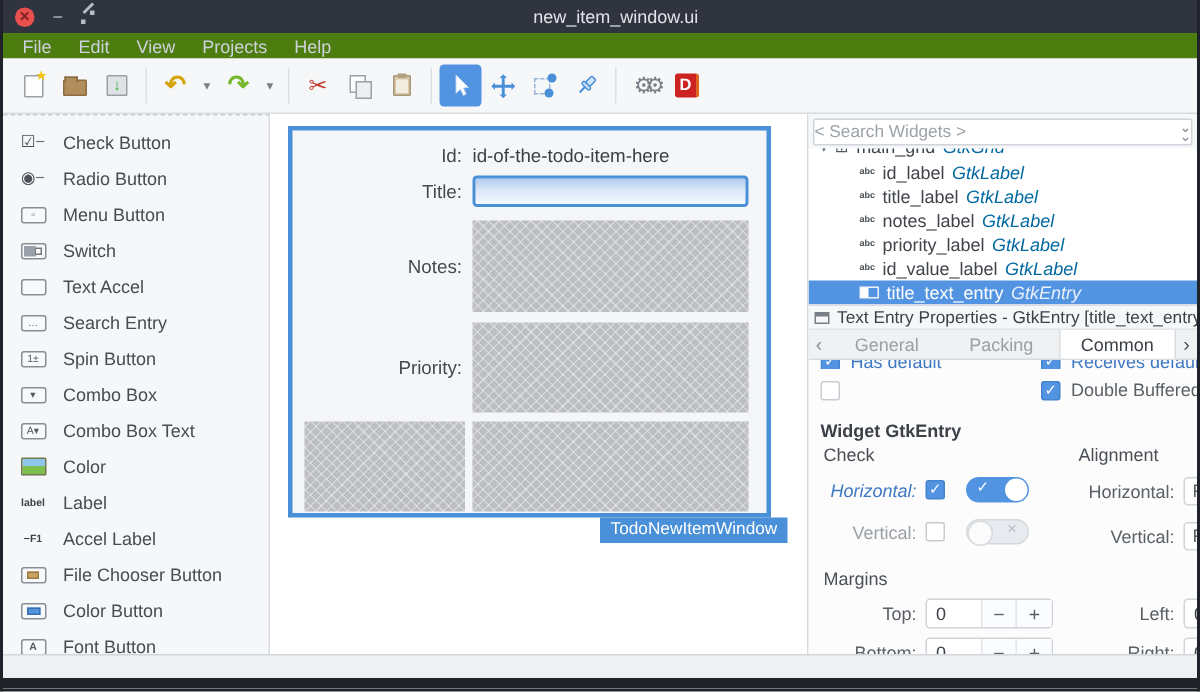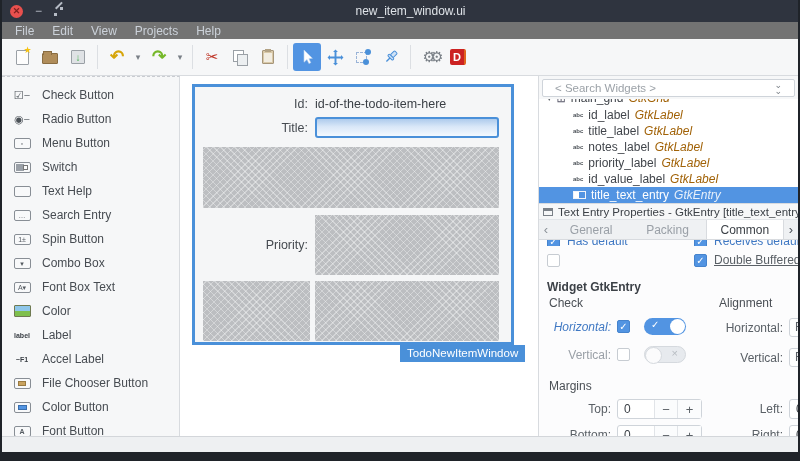--- a/index.html
+++ b/index.html
@@ -14,21 +14,21 @@
     font-size:9px; line-height:12px; text-align:center; font-weight:bold; }
   .btn-min { color:#b6bcc6; font-size:12px; line-height:10px; }
   .btn-max { width:9px; height:9px; position:relative; }
   .btn-max::before { content:""; position:absolute; left:1px; top:1px; width:9px; height:1.5px;
     background:#b6bcc6; transform:rotate(-45deg); transform-origin:left top; }
   .btn-max::after { content:""; position:absolute; width:3px; height:3px; background:#b6bcc6;
     right:0; top:0; box-shadow:-6px 6px 0 #b6bcc6; }
   .title-text { position:absolute; left:0; right:0; text-align:center; color:#dfe3e8; font-size:12px;margin-left:21px; }
 
   
-  .menubar { height:17px; background:#737373; display:flex; align-items:center; padding-left:4px; flex:none; }
+  .menubar { height:17px; background:#4d7c0f; display:flex; align-items:center; padding-left:4px; flex:none; }
   .menu-item { color:#ccd2da; font-size:12px; padding:0 9px; }
 
   
   .toolbar { height:37px; background:#f6f7f8; border-bottom:1px solid #d8dbdf; display:flex;
     align-items:center; padding-left:6px; flex:none; }
   .tbtn { width:28px; height:28px; display:flex; align-items:center; justify-content:center; border-radius:3px; }
   .tbtn.small { width:14px; }
   .tbtn.active { background:#5294e2; }
   .tsep { width:1px; height:24px; background:#dcdfe3; margin:0 5px; }
   .carat { font-size:9px; color:#7a8087; }
@@ -92,32 +92,32 @@
     background-image:repeating-linear-gradient(45deg, rgba(255,255,255,.35) 0 1px, transparent 1px 5px),
                      repeating-linear-gradient(-45deg, rgba(255,255,255,.35) 0 1px, transparent 1px 5px); }
   .win-tag { position:absolute; top:269px; left:220px; background:#4a90d9; color:#fff;
     font-size:11.5px; padding:2px 7px 3px; }
 
   
   .rightpanel { width:260px; flex:none; border-left:1px solid #d8dbdf; background:#fbfcfd;
     display:flex; flex-direction:column; overflow:hidden; }
   .searchrow { padding:3px 3px 2px; background:#f6f7f8; }
   .searchbox { height:18px; background:#fff; border:1px solid #cfd4da; border-radius:2px;
-    display:flex; align-items:center; padding:0 12px; }
+    display:flex; align-items:center; padding:0 0; }
   .searchbox input { flex:1; border:none; outline:none; font-size:11.5px; color:#6a7076;
     font-family:"Liberation Sans", sans-serif; background:transparent; min-width:0; }
   .searchbox input::placeholder { color:#9ca2a8; }
   .exp-icon { color:#7a8087; font-size:9px; line-height:6px; text-align:center; }
 
   .tree { background:#fff; flex:none; }
   .sliver { overflow:hidden; }
   .sliver-inner { margin-top:-9px; }
   .trow { height:16px; display:flex; align-items:center; font-size:12px; gap:5px; }
   .trow .tname { color:#41454b; }
-  .trow .tclass { color:#a16207; font-style:italic; }
+  .trow .tclass { color:#0369a1; font-style:italic; }
   .trow.parent { padding-left:8px; }
   .trow.child { padding-left:34px; }
   .trow.sel { background:#5294e2; }
   .trow.sel .tname { color:#fff; }
   .trow.sel .tclass { color:#e8f0fa; }
   .ti-grid { color:#556; font-size:11px; line-height:12px; }
   .ti-label { font-size:6px; font-weight:bold; color:#4c5258; letter-spacing:0; }
   .ti-entry { width:13px; height:8px; border:1px solid #f0f4fa; background:transparent; position:relative; flex:none; }
   .ti-entry::before { content:""; position:absolute; left:0; top:0; bottom:0; width:5px; background:#fff; }
   .expander { color:#5a6066; font-size:9px; }
@@ -133,21 +133,21 @@
   .tab-arrow.dark { color:#4c5258; }
   .tab { flex:1; display:flex; align-items:center; justify-content:center; font-size:12px; color:#9aa0a7; }
   .tab.active { background:#fff; color:#3c4147; border-left:1px solid #d8dbdf; border-right:1px solid #d8dbdf; }
 
   .props-content { flex:1; background:#fcfcfd; padding:0 0 0 8px; overflow:hidden;
     display:flex; flex-direction:column; }
   .cbrow { display:flex; align-items:center; height:20px; }
   .cb { width:13px; height:13px; border:1px solid #c7ccd2; border-radius:2px; background:#fff; flex:none; }
   .cb.checked { background:#5294e2; border-color:#4583cd; color:#fff; font-size:10px;
     line-height:12px; text-align:center; }
-  .cblab { font-size:12px; color:#5a6066; margin-left:7px; white-space:nowrap;text-decoration:underline; }
+  .cblab { font-size:12px; color:#5a6066; margin-left:7px; white-space:nowrap; }
   .col-left { width:147px; flex:none; display:flex; align-items:center; }
   .col-right { flex:1; display:flex; align-items:center; overflow:visible; min-width:0; }
   .sec-head { font-size:12px; font-weight:bold; color:#3c4147; margin:10px 0 2px; }
   .sub-head { font-size:12px; color:#4a4f55; }
   .lab-r { width:70px; text-align:right; font-size:12px; color:#5a6066; padding-right:6px; flex:none; white-space:nowrap; }
   .lab-r.mod { color:#3f78c3; font-style:italic; }
   .lab-r.dim { color:#9aa0a7; }
   .toggle { width:42px; height:17px; border-radius:9px; position:relative; margin-left:14px; flex:none; }
   .toggle.on { background:#5294e2; }
   .toggle.on::before { content:"✓"; position:absolute; left:7px; top:1px; color:#fff; font-size:10px; }
@@ -287,21 +287,21 @@
               <span class="sw-in"></span>
               <span class="sw-dot"></span>
             </span>
           </span>
         <span class="plabel">Switch</span>
       </div>
       <div class="prow">
         <span class="pic">
             <span class="boxy"></span>
           </span>
-        <span class="plabel">Text Help</span>
+        <span class="plabel">Text Accel</span>
       </div>
       <div class="prow">
         <span class="pic">
             <span class="boxy">
               <span class="in7">…</span>
             </span>
           </span>
         <span class="plabel">Search Entry</span>
       </div>
       <div class="prow">
@@ -319,21 +319,21 @@
             </span>
           </span>
         <span class="plabel">Combo Box</span>
       </div>
       <div class="prow">
         <span class="pic">
             <span class="boxy">
               <span class="in7">A▾</span>
             </span>
           </span>
-        <span class="plabel">Font Box Text</span>
+        <span class="plabel">Combo Box Text</span>
       </div>
       <div class="prow">
         <span class="pic">
             <span class="img-ico"></span>
           </span>
         <span class="plabel">Color</span>
       </div>
       <div class="prow">
         <span class="pic">
             <span class="txt-ico">label</span>
@@ -379,20 +379,21 @@
           <span class="clab">Id:</span>
           <span class="cfield idval">id-of-the-todo-item-here</span>
         </div>
         <div class="crow" style="height:27px">
           <span class="clab">Title:</span>
           <span class="cfield">
               <span class="entry-sel" style="display:block"></span>
             </span>
         </div>
         <div class="crow" style="height:67px; padding-top:6px">
+          <span class="clab">Notes:</span>
           <span class="cfield checker" style="height:61px"></span>
         </div>
         <div class="crow" style="height:67px; padding-top:7px">
           <span class="clab">Priority:</span>
           <span class="cfield checker" style="height:60px"></span>
         </div>
         <div class="crow" style="height:66px; padding-top:6px; align-items:flex-start">
           <span style="width:112px; padding:0 5px 0 0; flex:none">
             <span class="checker" style="display:block; height:60px"></span>
           </span>

